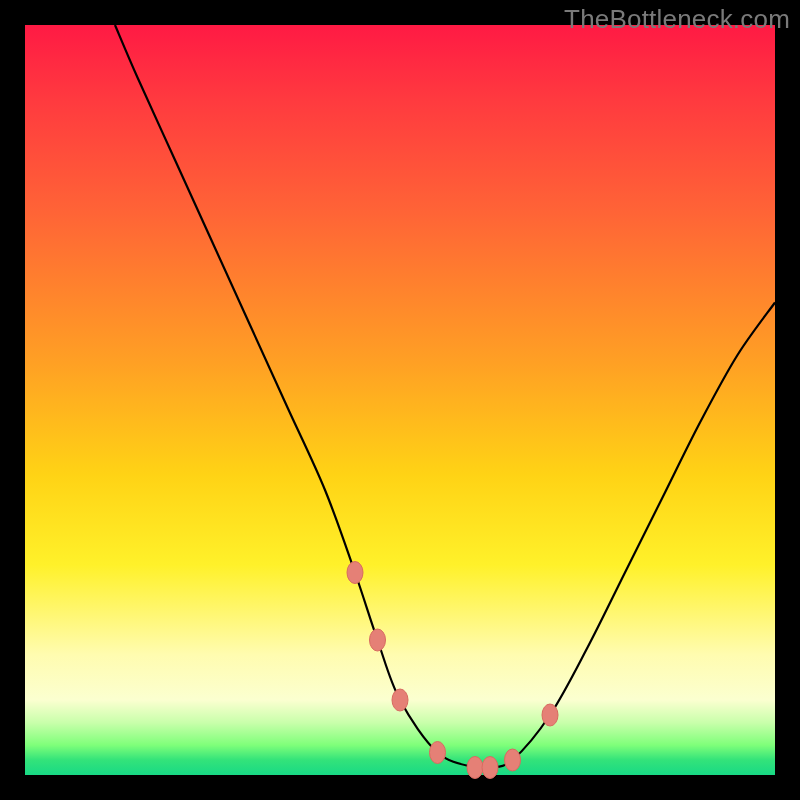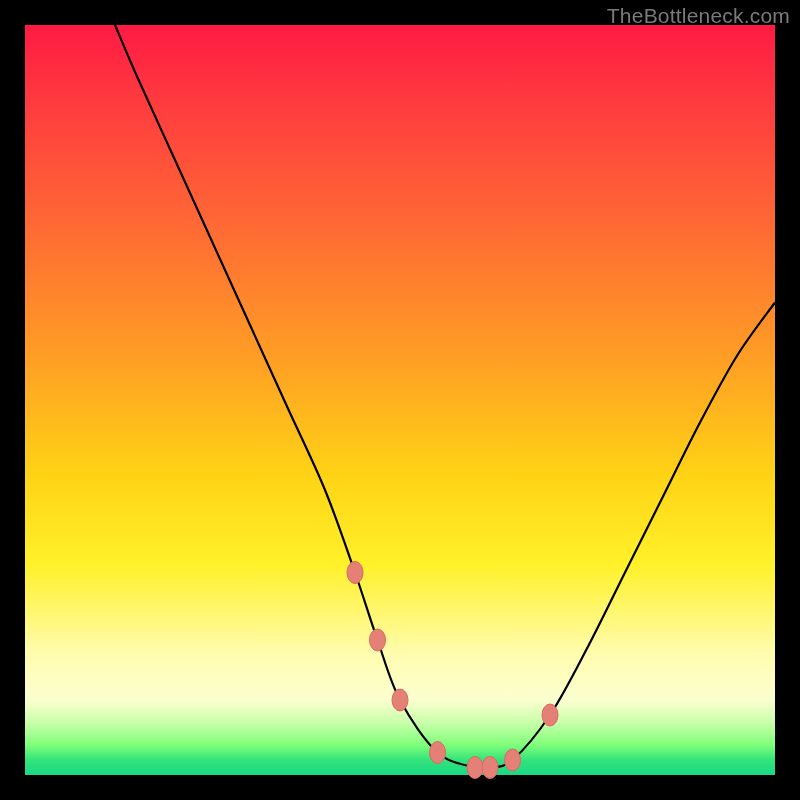--- a/index.html
+++ b/index.html
@@ -38,21 +38,21 @@
       #7fff7a 96%,
       #33e37a 98%,
       #18d985 100%
     );
   }
   .watermark {
     position: absolute;
     top: 4px;
     right: 10px;
     color: #7a7a7a;
-    font-size: 21px;
+    font-size: 26px;
     font-weight: 500;
     letter-spacing: 0.2px;
     user-select: none;
   }
   svg.curve {
     position: absolute;
     left: 0;
     top: 0;
     width: 750px;
     height: 750px;

